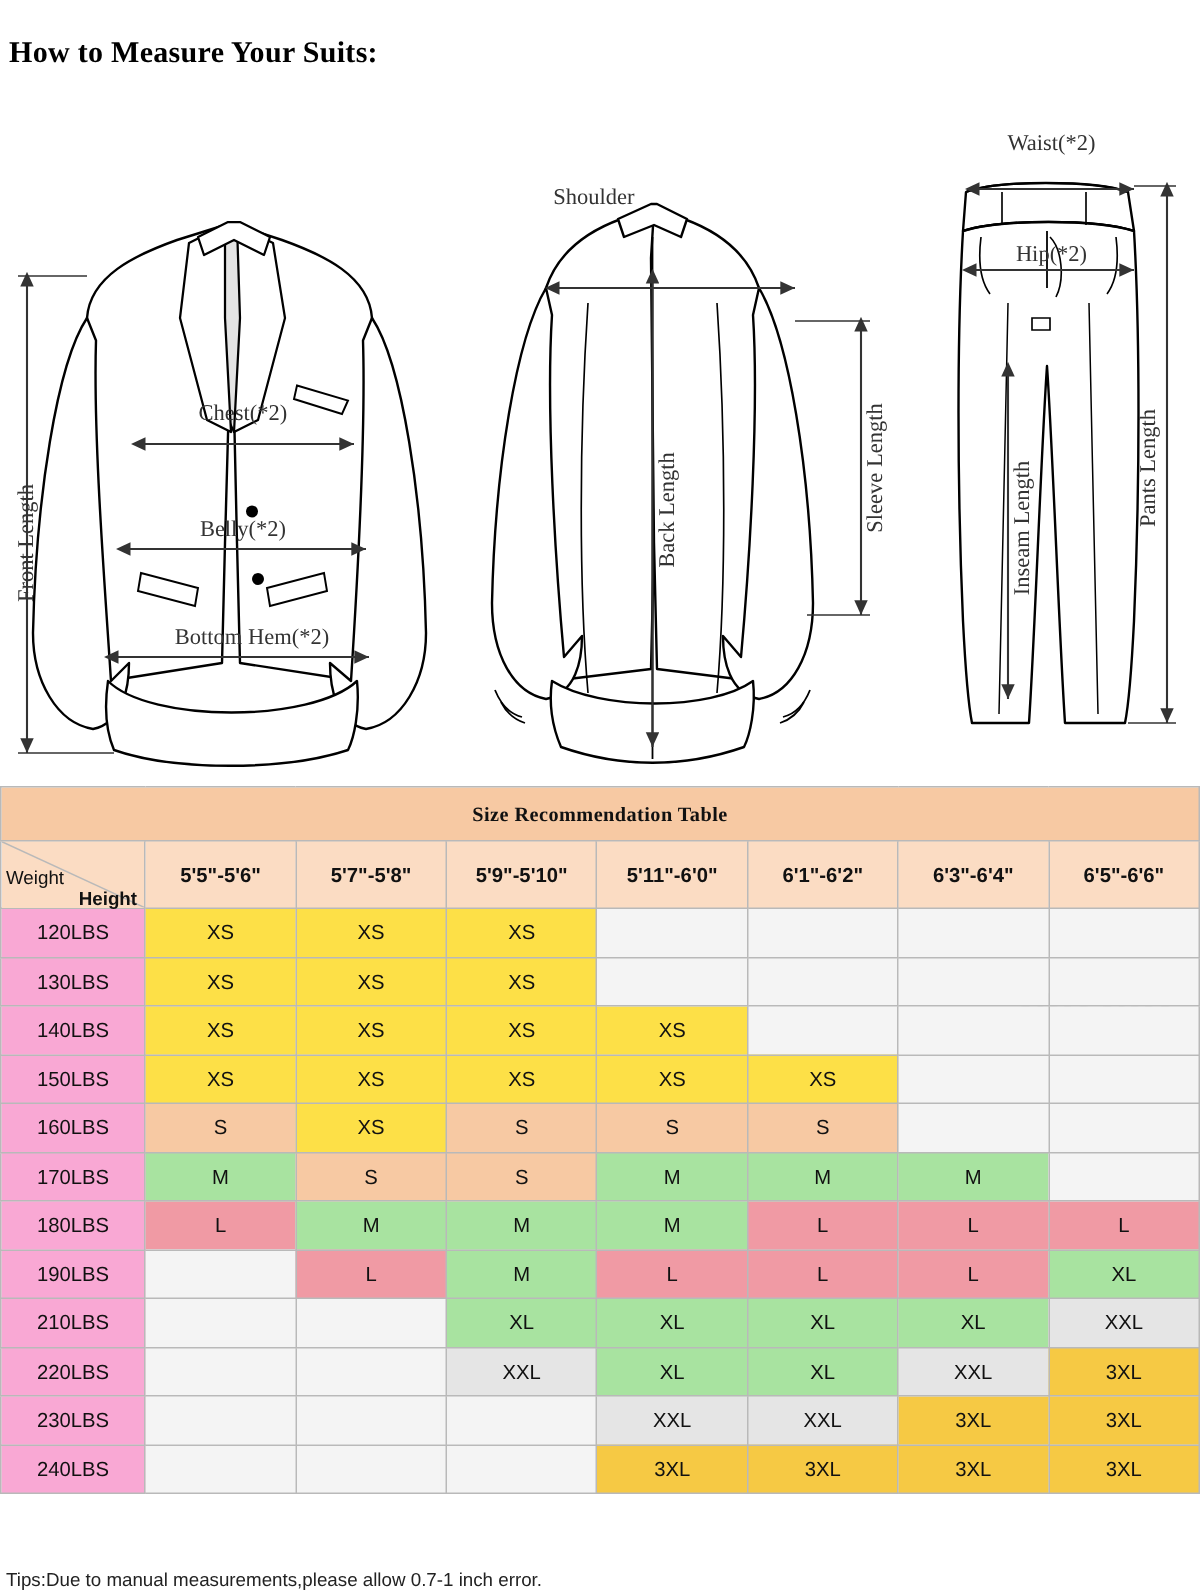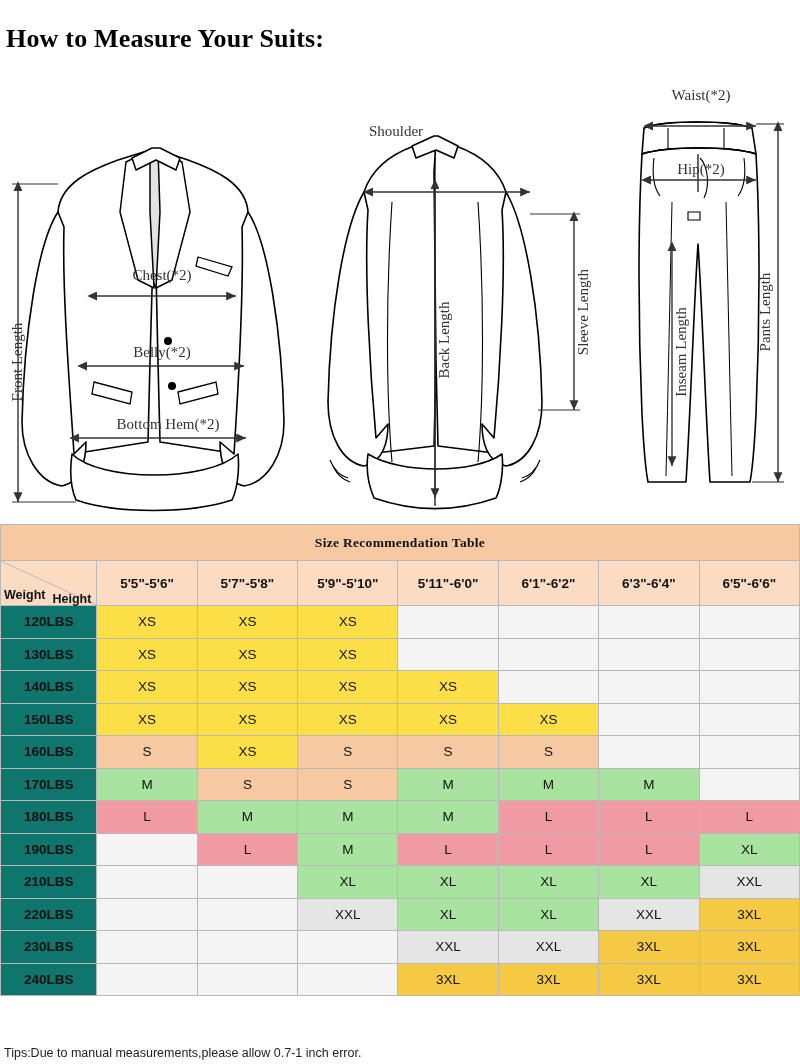--- a/index.html
+++ b/index.html
@@ -13,21 +13,21 @@
     position: relative;
     width: 800px; height: 1064px;
     overflow: hidden;
     background: #fff;
   }
 
   
   .heading {
     position: absolute;
     left: 6px; top: 24px;
-    font-size: 26px;
+    font-size: 20px;
     font-weight: bold;
     font-family: "Liberation Serif", serif;
     color: #000;
     letter-spacing: 0.2px;
   }
 
   
   .diagram {
     position: absolute;
     left: 0; top: 62px;
@@ -75,29 +75,29 @@
     position: relative;
     font-weight: bold;
     font-size: 12.5px;
     height: 45px !important;
   }
   .corner .h {
     position: absolute; right: 5px; top: 3px;
     font-size: 12.5px; font-weight: bold; margin-top: 28px;
   }
   .corner .w {
-    position: absolute; left: 3px; bottom: 3px;
-    font-size: 12.5px; font-weight: bold;
+    position: absolute; left: 3px; bottom: 13px;
+    font-size: 12.5px; font-weight: normal;
   }
   .corner .slash {
     position: absolute; left: 0; top: 0; width: 100%; height: 100%;
   }
   .row-hdr {
-    background: #0f766e;
-    font-weight: bold;
+    background: #f9a8d4;
+    font-weight: normal;
     font-size: 13.5px;
   }
   .c-blue   { background: #fde047; }
   .c-orange { background: #f7c9a3; }
   .c-green  { background: #a8e3a0; }
   .c-red    { background: #f09aa4; }
   .c-dblue  { background: #e5e5e5; }
   .c-yellow { background: #f6c944; }
   .c-empty  { background: #f4f4f4; }
 

